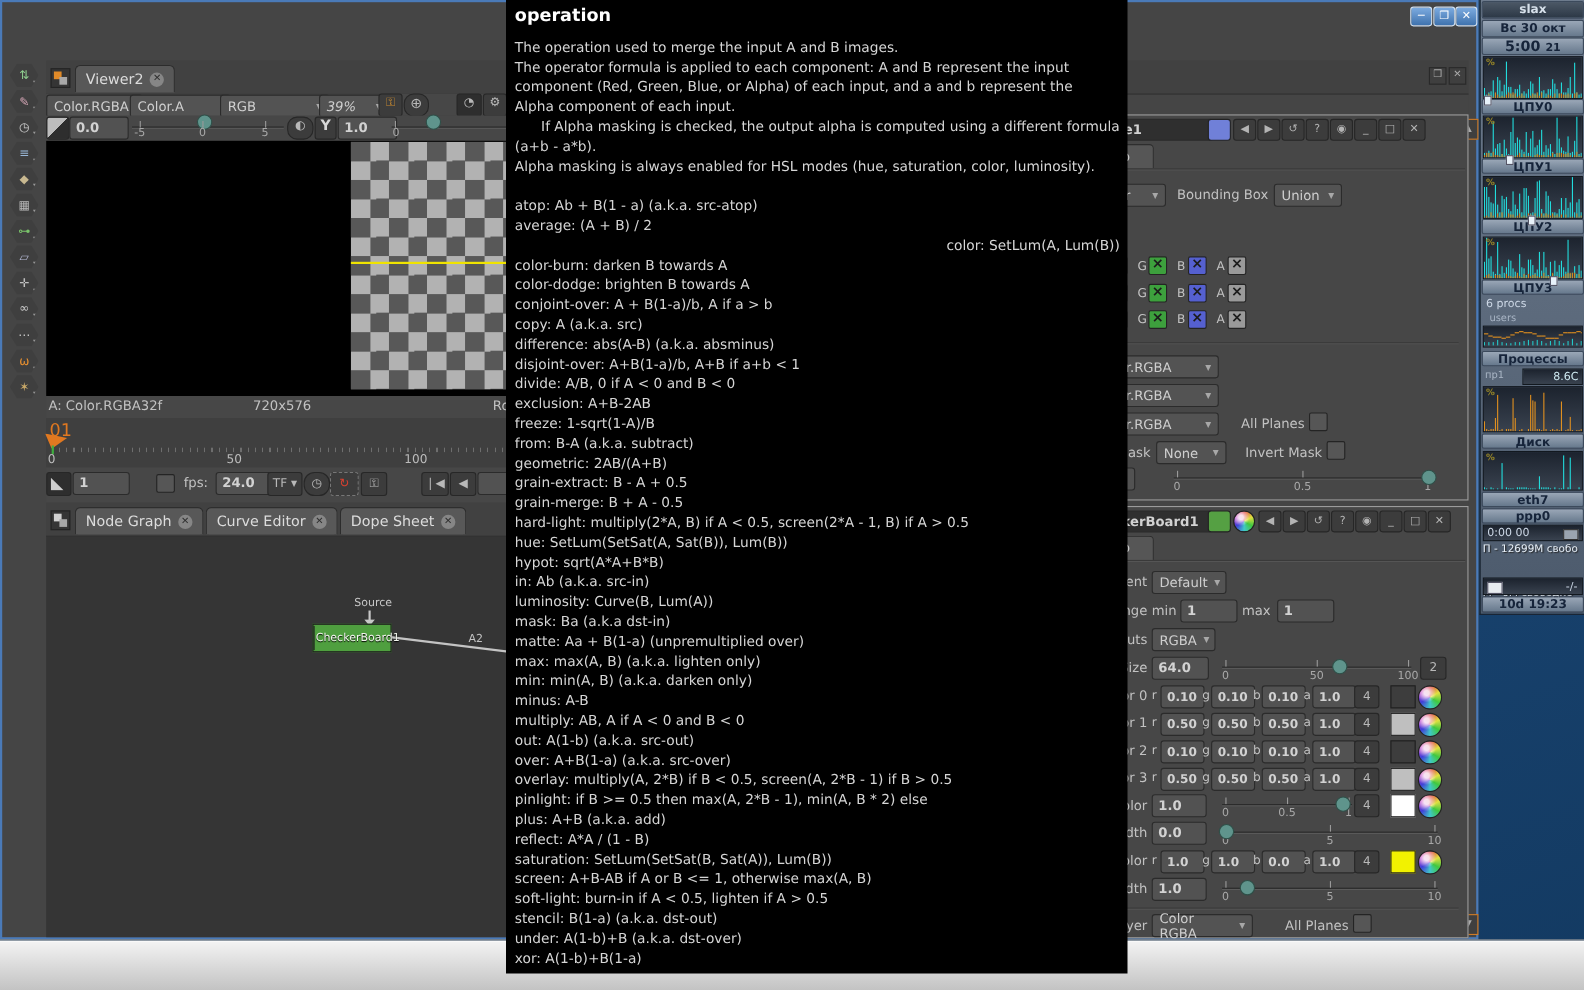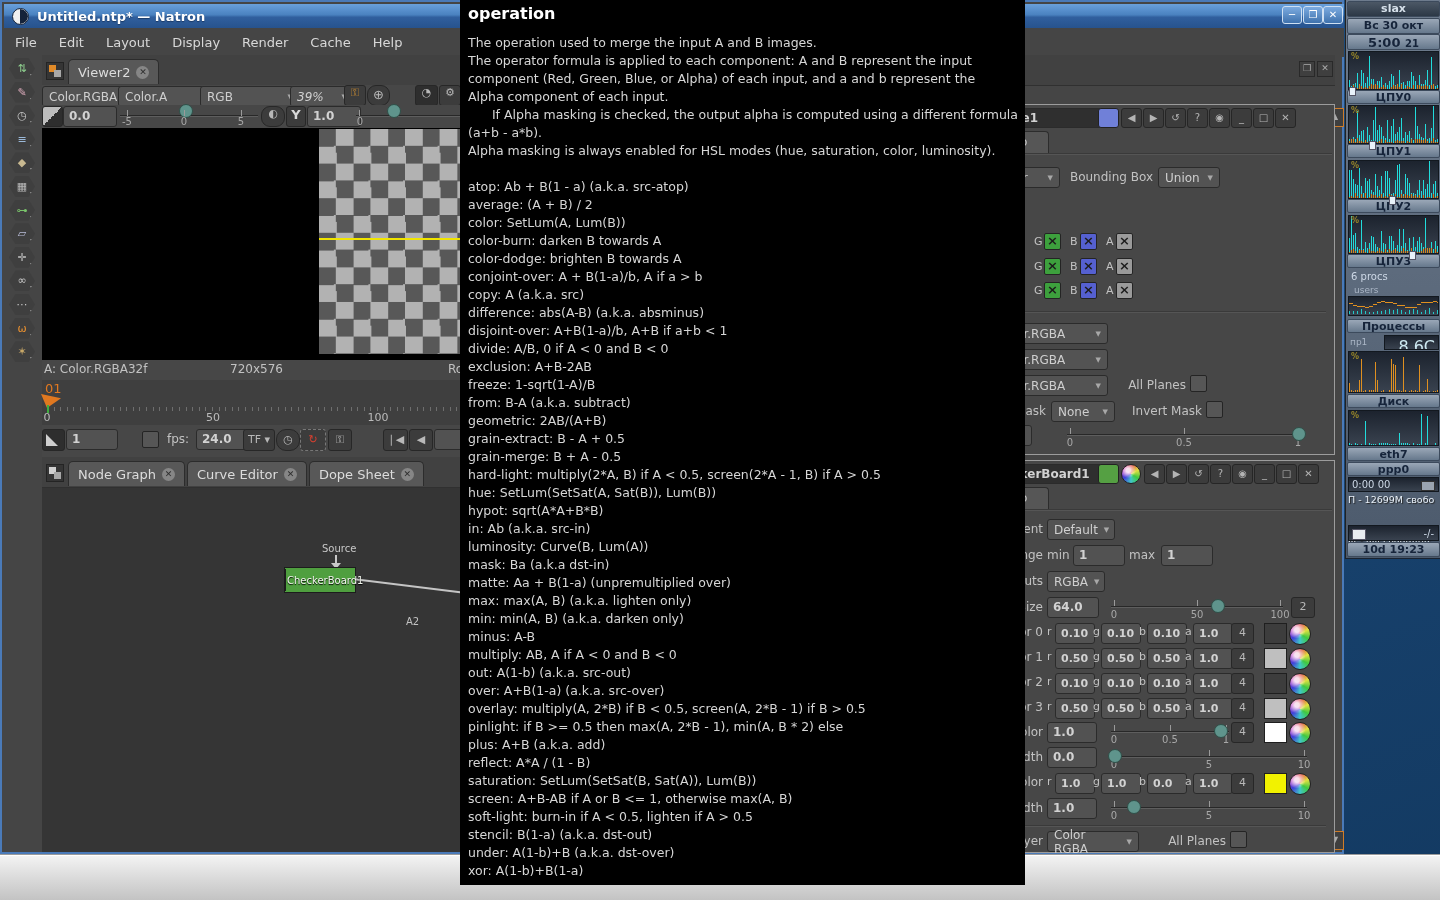--- a/index.html
+++ b/index.html
@@ -77,36 +77,23 @@
   
   .taskbar{position:absolute;left:0;top:854px;width:1440px;height:46px;z-index:10;
     background:linear-gradient(#f4f4f4,#d8d8d8 55%,#c2c2c2);border-top:1px solid #9a9a9a;box-shadow:inset 0 1px 0 #fff;}
 </style>
 </head>
 <body>
 
 <div id="screen">
 
   <div class="win-frame">
-    <div class="titlebar">
-      <div class="natron-ico"></div>
-      <div class="title-text">Untitled.ntp* — Natron</div>
-    </div>
     <div class="win-btn" style="left:1280px;">─</div>
     <div class="win-btn" style="left:1301px;">❐</div>
     <div class="win-btn" style="left:1321px;">✕</div>
-    <div class="menubar" id="menubar">
-        <div class="menu-item">File</div>
-        <div class="menu-item">Edit</div>
-        <div class="menu-item">Layout</div>
-        <div class="menu-item">Display</div>
-        <div class="menu-item">Render</div>
-        <div class="menu-item">Cache</div>
-        <div class="menu-item">Help</div>
-      </div>
   </div>
 
   <div id="toolbox"></div>
 
   <div class="tabbar" style="left:42px;top:55px;width:893px;height:30px;">
     <div class="pane-menu-btn" style="left:4px;top:7px;">
         <div class="q1"></div>
         <div class="q2"></div>
       </div>
     <div class="tab" style="margin-left:26px;">
@@ -153,21 +140,21 @@
   <div class="abs checker" style="left:319px;top:129px;width:281px;height:225px;"></div>
   <div class="abs" style="left:319px;top:238px;width:282px;height:2px;background:#f0e400;"></div>
 
   <div class="abs" style="left:42px;top:360px;width:893px;height:20px;background:#474747;"></div>
   <div class="plabel" style="left:44px;top:362px;">A: Color.RGBA32f</div>
   <div class="plabel" style="left:230px;top:362px;">720x576</div>
   <div class="plabel" style="left:448px;top:362px;">RoD</div>
 
   <div class="abs" style="left:42px;top:380px;width:893px;height:45px;background:#3f3f3f;"></div>
   <div class="abs" style="left:47px;top:407px;width:886px;height:4px;background:repeating-linear-gradient(90deg,#6e6e6e 0 1px,transparent 1px 6.6px);"></div>
-  <div class="plabel" style="left:45px;top:381px;color:#e07820;font-size:13px;">01</div>
+  <div class="plabel" style="left:45px;top:381px;color:#e07820;font-size:16px;">01</div>
   <div class="abs" style="left:41px;top:394px;width:20px;height:14px;background:#e07820;clip-path:polygon(0 0,100% 30%,30% 100%);"></div>
   <div class="abs" style="left:47px;top:405px;width:2px;height:8px;background:#3fae3f;"></div>
   <div id="timeline-labels"></div>
 
   <div class="abs" style="left:42px;top:425px;width:893px;height:32px;background:#474747;"></div>
   <div class="sq-btn" style="left:42px;top:429px;width:21px;height:20px;background:#2e2e2e;">
       <div style="position:absolute;left:3px;top:4px;width:12px;height:12px;background:#cfcfcf;clip-path:polygon(0 0,0 100%,100% 100%);"></div>
     </div>
   <div class="field" style="left:66px;top:429px;width:40px;">1</div>
   <div class="checkbox" style="left:142px;top:431px;"></div>
@@ -196,21 +183,21 @@
         </div><div class="tab " style="margin-left: 2px;">
           <span>Dope Sheet</span>
           <span class="closer">✕</span>
         </div></span>
   </div>
 
   <div class="plabel" style="left:322px;top:543px;font-size:10px;color:#c8c8c8;">Source</div>
   <div class="abs" style="left:335px;top:555px;width:1.5px;height:10px;background:#c8c8c8;"></div>
   <div class="abs" style="left:331px;top:563px;width:10px;height:6px;background:#c8c8c8;clip-path:polygon(0 0,100% 0,50% 100%);"></div>
   <div class="abs" style="left:353px;top:578px;width:112px;height:1.5px;background:#c4c4c4;transform:rotate(7deg);transform-origin:left center;"></div>
-  <div class="plabel" style="left:406px;top:576px;font-size:10px;margin-top:40px;">A2</div>
+  <div class="plabel" style="left:426px;top:576px;font-size:10px;">A2</div>
   <div class="abs" style="left:284px;top:567px;width:70px;height:24px;background:#4f9f3f;border:1px solid #1c1c1c;display:flex;align-items:center;">
     <div class="checker" style="width:22px;height:22px;background-size:11px 11px;border-right:1px solid #1c1c1c;"></div>
     <div style="font-size:10px;color:#f2f6ee;text-shadow:0 1px 1px #000;margin-left:1px;white-space:nowrap;">CheckerBoard1</div>
   </div>
 
   <div class="abs" style="left:937px;top:55px;width:398px;height:797px;background:#454545;"></div>
   <div class="tabbar" style="left:937px;top:55px;width:398px;height:30px;"></div>
   <div class="corner-btn" style="left:1299px;top:61px;">❒</div>
   <div class="corner-btn" style="left:1317px;top:61px;">✕</div>
   <div class="corner-btn" style="left:1326px;top:108px;width:16px;height:17px;border-color:#cf7c28;font-size:8px;line-height:16px;">▲</div>
@@ -450,21 +437,21 @@
     <div id="tt-body">
         <div class="tt-line" style="top: 34px;">The operation used to merge the input A and B images.</div>
         <div class="tt-line" style="top: 52px;">The operator formula is applied to each component: A and B represent the input</div>
         <div class="tt-line" style="top: 70px;">component (Red, Green, Blue, or Alpha) of each input, and a and b represent the</div>
         <div class="tt-line" style="top: 88px;">Alpha component of each input.</div>
         <div class="tt-line" style="top: 106px; text-align: right;">If Alpha masking is checked, the output alpha is computed using a different formula</div>
         <div class="tt-line" style="top: 124px;">(a+b - a*b).</div>
         <div class="tt-line" style="top: 142px;">Alpha masking is always enabled for HSL modes (hue, saturation, color, luminosity).</div>
         <div class="tt-line" style="top: 178px;">atop: Ab + B(1 - a) (a.k.a. src-atop)</div>
         <div class="tt-line" style="top: 196px;">average: (A + B) / 2</div>
-        <div class="tt-line" style="top: 214px;">color: SetLum(A, Lum(B))</div>
+        <div class="tt-line" style="top: 214px; text-align: right;">color: SetLum(A, Lum(B))</div>
         <div class="tt-line" style="top: 232px;">color-burn: darken B towards A</div>
         <div class="tt-line" style="top: 250px;">color-dodge: brighten B towards A</div>
         <div class="tt-line" style="top: 268px;">conjoint-over: A + B(1-a)/b, A if a &gt; b</div>
         <div class="tt-line" style="top: 286px;">copy: A (a.k.a. src)</div>
         <div class="tt-line" style="top: 304px;">difference: abs(A-B) (a.k.a. absminus)</div>
         <div class="tt-line" style="top: 322px;">disjoint-over: A+B(1-a)/b, A+B if a+b &lt; 1</div>
         <div class="tt-line" style="top: 340px;">divide: A/B, 0 if A &lt; 0 and B &lt; 0</div>
         <div class="tt-line" style="top: 358px;">exclusion: A+B-2AB</div>
         <div class="tt-line" style="top: 376px;">freeze: 1-sqrt(1-A)/B</div>
         <div class="tt-line" style="top: 394px;">from: B-A (a.k.a. subtract)</div>
@@ -927,21 +914,21 @@
         <div style="position: absolute; left: 80px; top: 4.82248px; width: 4px; height: 1px; background: rgb(224, 144, 32);"></div>
         <div style="position: absolute; left: 80px; bottom: 1px; width: 1px; height: 5.77319px; background: rgb(34, 200, 200);"></div>
         <div style="position: absolute; left: 84px; top: 3.77483px; width: 4px; height: 1px; background: rgb(224, 144, 32);"></div>
         <div style="position: absolute; left: 84px; bottom: 1px; width: 1px; height: 2.24988px; background: rgb(34, 200, 200);"></div>
         <div style="position: absolute; left: 88px; top: 5.09362px; width: 4px; height: 1px; background: rgb(224, 144, 32);"></div>
         <div style="position: absolute; left: 88px; bottom: 1px; width: 1px; height: 4.28259px; background: rgb(34, 200, 200);"></div>
       </div>
       <div class="gk-bar" style="top: 319px; height: 14px; font-size: 11px;">Процессы</div>
       <div class="gk-txt" style="left: 4px; top: 337px; font-size: 9px; color: rgb(170, 182, 198);">пр1</div>
       <div class="gk-well" style="left: 38px; top: 335px; width: 55px; height: 15px;">
-        <div class="gk-txt" style="right: 3px; top: 1px; font-size: 16px; color: rgb(207, 234, 242);">8.6C</div>
+        <div class="gk-txt" style="right: 3px; top: 1px; font-size: 10px; color: rgb(207, 234, 242);">8.6C</div>
       </div>
       <div class="gk-well" style="top: 351px; height: 42px;">
         <div class="gk-pct">%</div>
         <div style="position: absolute; left: 0px; bottom: 0px; width: 1px; height: 9.17139px; background: rgb(224, 144, 32);"></div>
         <div style="position: absolute; left: 2px; bottom: 0px; width: 1px; height: 2.00394px; background: rgb(224, 144, 32);"></div>
         <div style="position: absolute; left: 4px; bottom: 0px; width: 1px; height: 0.713425px; background: rgb(224, 144, 32);"></div>
         <div style="position: absolute; left: 6px; bottom: 0px; width: 1px; height: 2.04796px; background: rgb(224, 144, 32);"></div>
         <div style="position: absolute; left: 8px; bottom: 0px; width: 1px; height: 1.71722px; background: rgb(224, 144, 32);"></div>
         <div style="position: absolute; left: 10px; bottom: 0px; width: 1px; height: 12.472px; background: rgb(224, 144, 32);"></div>
         <div style="position: absolute; left: 12px; bottom: 0px; width: 1px; height: 33.4906px; background: rgb(224, 144, 32);"></div>

